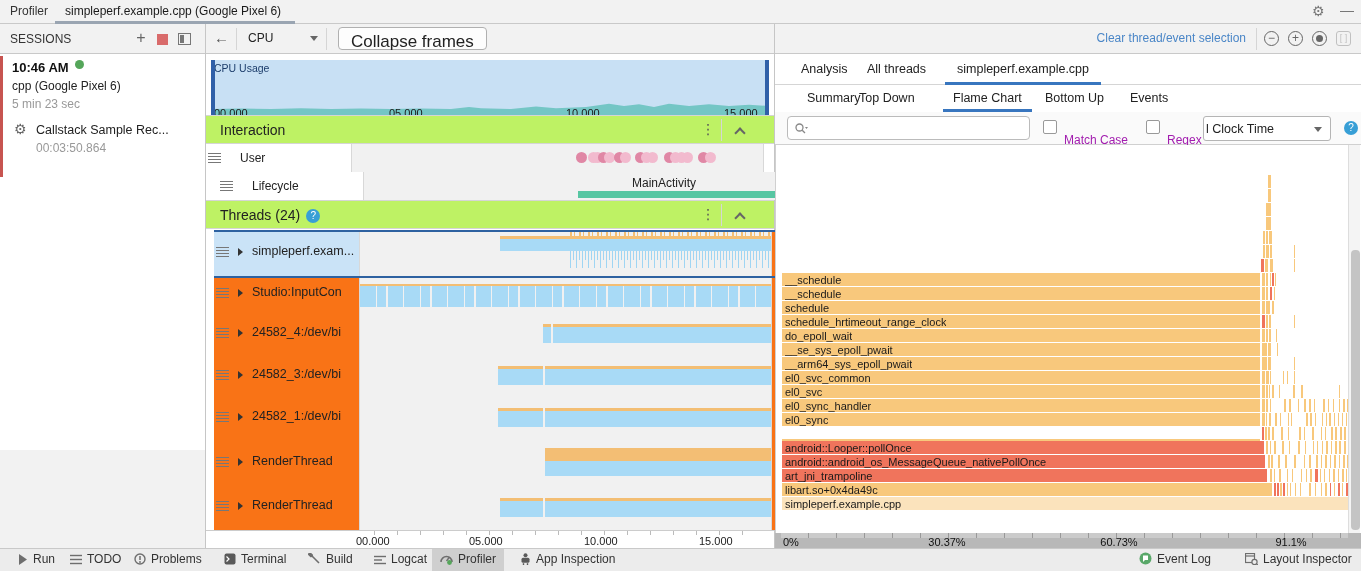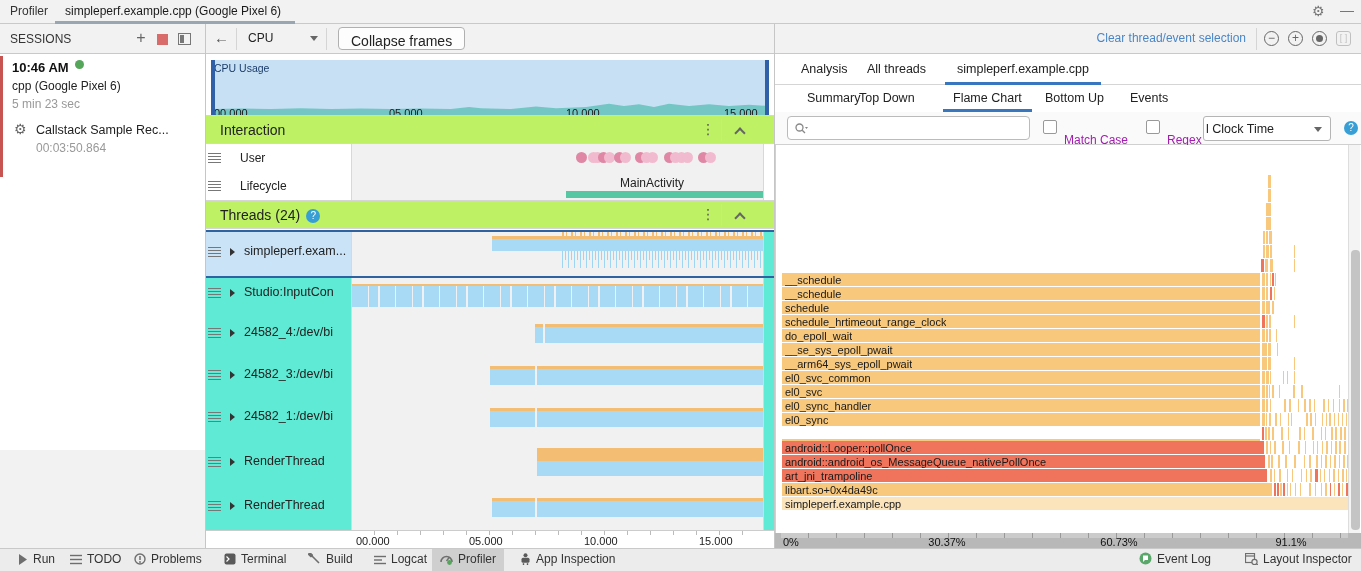--- a/index.html
+++ b/index.html
@@ -71,30 +71,30 @@
 
   
   .row-handle { position:absolute; left:2px; width:13px; height:10px;
     background:repeating-linear-gradient(180deg,#777 0 1px,transparent 1px 3px); }
   .tri-right { position:absolute; width:0; height:0; border-top:4px solid transparent; border-bottom:4px solid transparent; border-left:5px solid #333; }
   .name-col-line { position:absolute; left:145px; top:0; width:1px; height:100%; background:#d8d8d8; }
   .gutter-line { position:absolute; left:557px; top:0; width:1px; height:100%; background:#d8d8d8; }
   #interaction-rows { position:absolute; left:0; top:91px; width:100%; height:85px; }
   #int-header { top:0; }
   #user-row { position:absolute; left:0; top:29px; width:100%; height:28px; background:#fff; }
-  #lifecycle-row { position:absolute; left:0; top:57px; width:100%; height:28px; background:#fff; }
+  #lifecycle-row { position:absolute; left:12px; top:57px; width:100%; height:28px; background:#fff; }
   .int-label { position:absolute; left:34px; top:7px; color:#222; }
   .int-track { position:absolute; left:146px; top:0; width:411px; height:100%; background:#f1f1f1; }
   .user-dot { position:absolute; top:8px; border-radius:50%; }
   #activity-label { position:absolute; font-size:12px; color:#222; }
   #activity-bar { position:absolute; height:7px; background:#57c6a2; bottom:2px; }
 
   #threads-header { top:176px; }
   #threads-body { position:absolute; left:0; top:206px; width:100%; height:300px; }
-  .thread-row { position:absolute; left:0; width:100%; background:#5eead4; }
+  .thread-row { position:absolute; left:8px; width:100%; background:#f97316; }
   .thread-name { position:absolute; left:38px; color:#222; font-size:12.5px; white-space:nowrap; overflow:hidden; max-width:104px; }
   .thread-track { position:absolute; left:146px; top:0; width:411px; height:100%; background:#f1f1f1; }
   .thread-row.selected .name-cell { position:absolute; left:0; top:0; width:146px; height:100%; background:#cae3f7; }
   .thread-row.selected { border-top:2px solid #2e62a1; border-bottom:2px solid #2e62a1; }
   .seg { position:absolute; }
   .o-line { background:#f3be74; }
   .b-bar { background:#a8daf6; }
 
   #thread-axis { position:absolute; left:0; top:506px; width:100%; height:18px; background:#fff; border-top:1px solid #ccc; }
   #thread-axis .minor { position:absolute; left:146px; top:0; width:411px; height:4px;
@@ -177,21 +177,21 @@
   <div id="rec-time">00:03:50.864</div>
 </div>
 
 <div id="middle-panel">
   <div id="m-toolbar">
     <span id="back-arrow">←</span>
     <div id="m-sep1"></div>
     <span id="cpu-select">CPU</span>
     <span id="cpu-dd-arrow" class="dd-arrow"></span>
     <div id="m-sep2"></div>
-    <button id="collapse-btn" style="font-family:inherit;font-size:14px;">Collapse frames</button>
+    <button id="collapse-btn" style="font-family:inherit;font-size:17px;">Collapse frames</button>
   </div>
 
   <div id="cpu-chart">
     <svg width="558" height="61" viewBox="0 0 558 61">
       <path d="M0,49 L30,48.5 L60,49 L90,48.3 L120,49 L150,48.5 L180,49 L210,48.4 L240,49 L258,47 L270,48.2 L300,49 L325,46.5 L345,48.2 L375,47 L398,43.8 L413,46 L428,44.3 L443,47 L458,43.8 L478,46 L498,44.3 L518,46 L538,44.8 L558,46 L558,61 L0,61 Z" fill="#74c6c5"></path>
     </svg>
     <span id="cpu-label">CPU Usage</span>
     <div id="cpu-minor"></div>
     <div id="cpu-ticks">
         <span style="left: 3px;">00.000</span>

